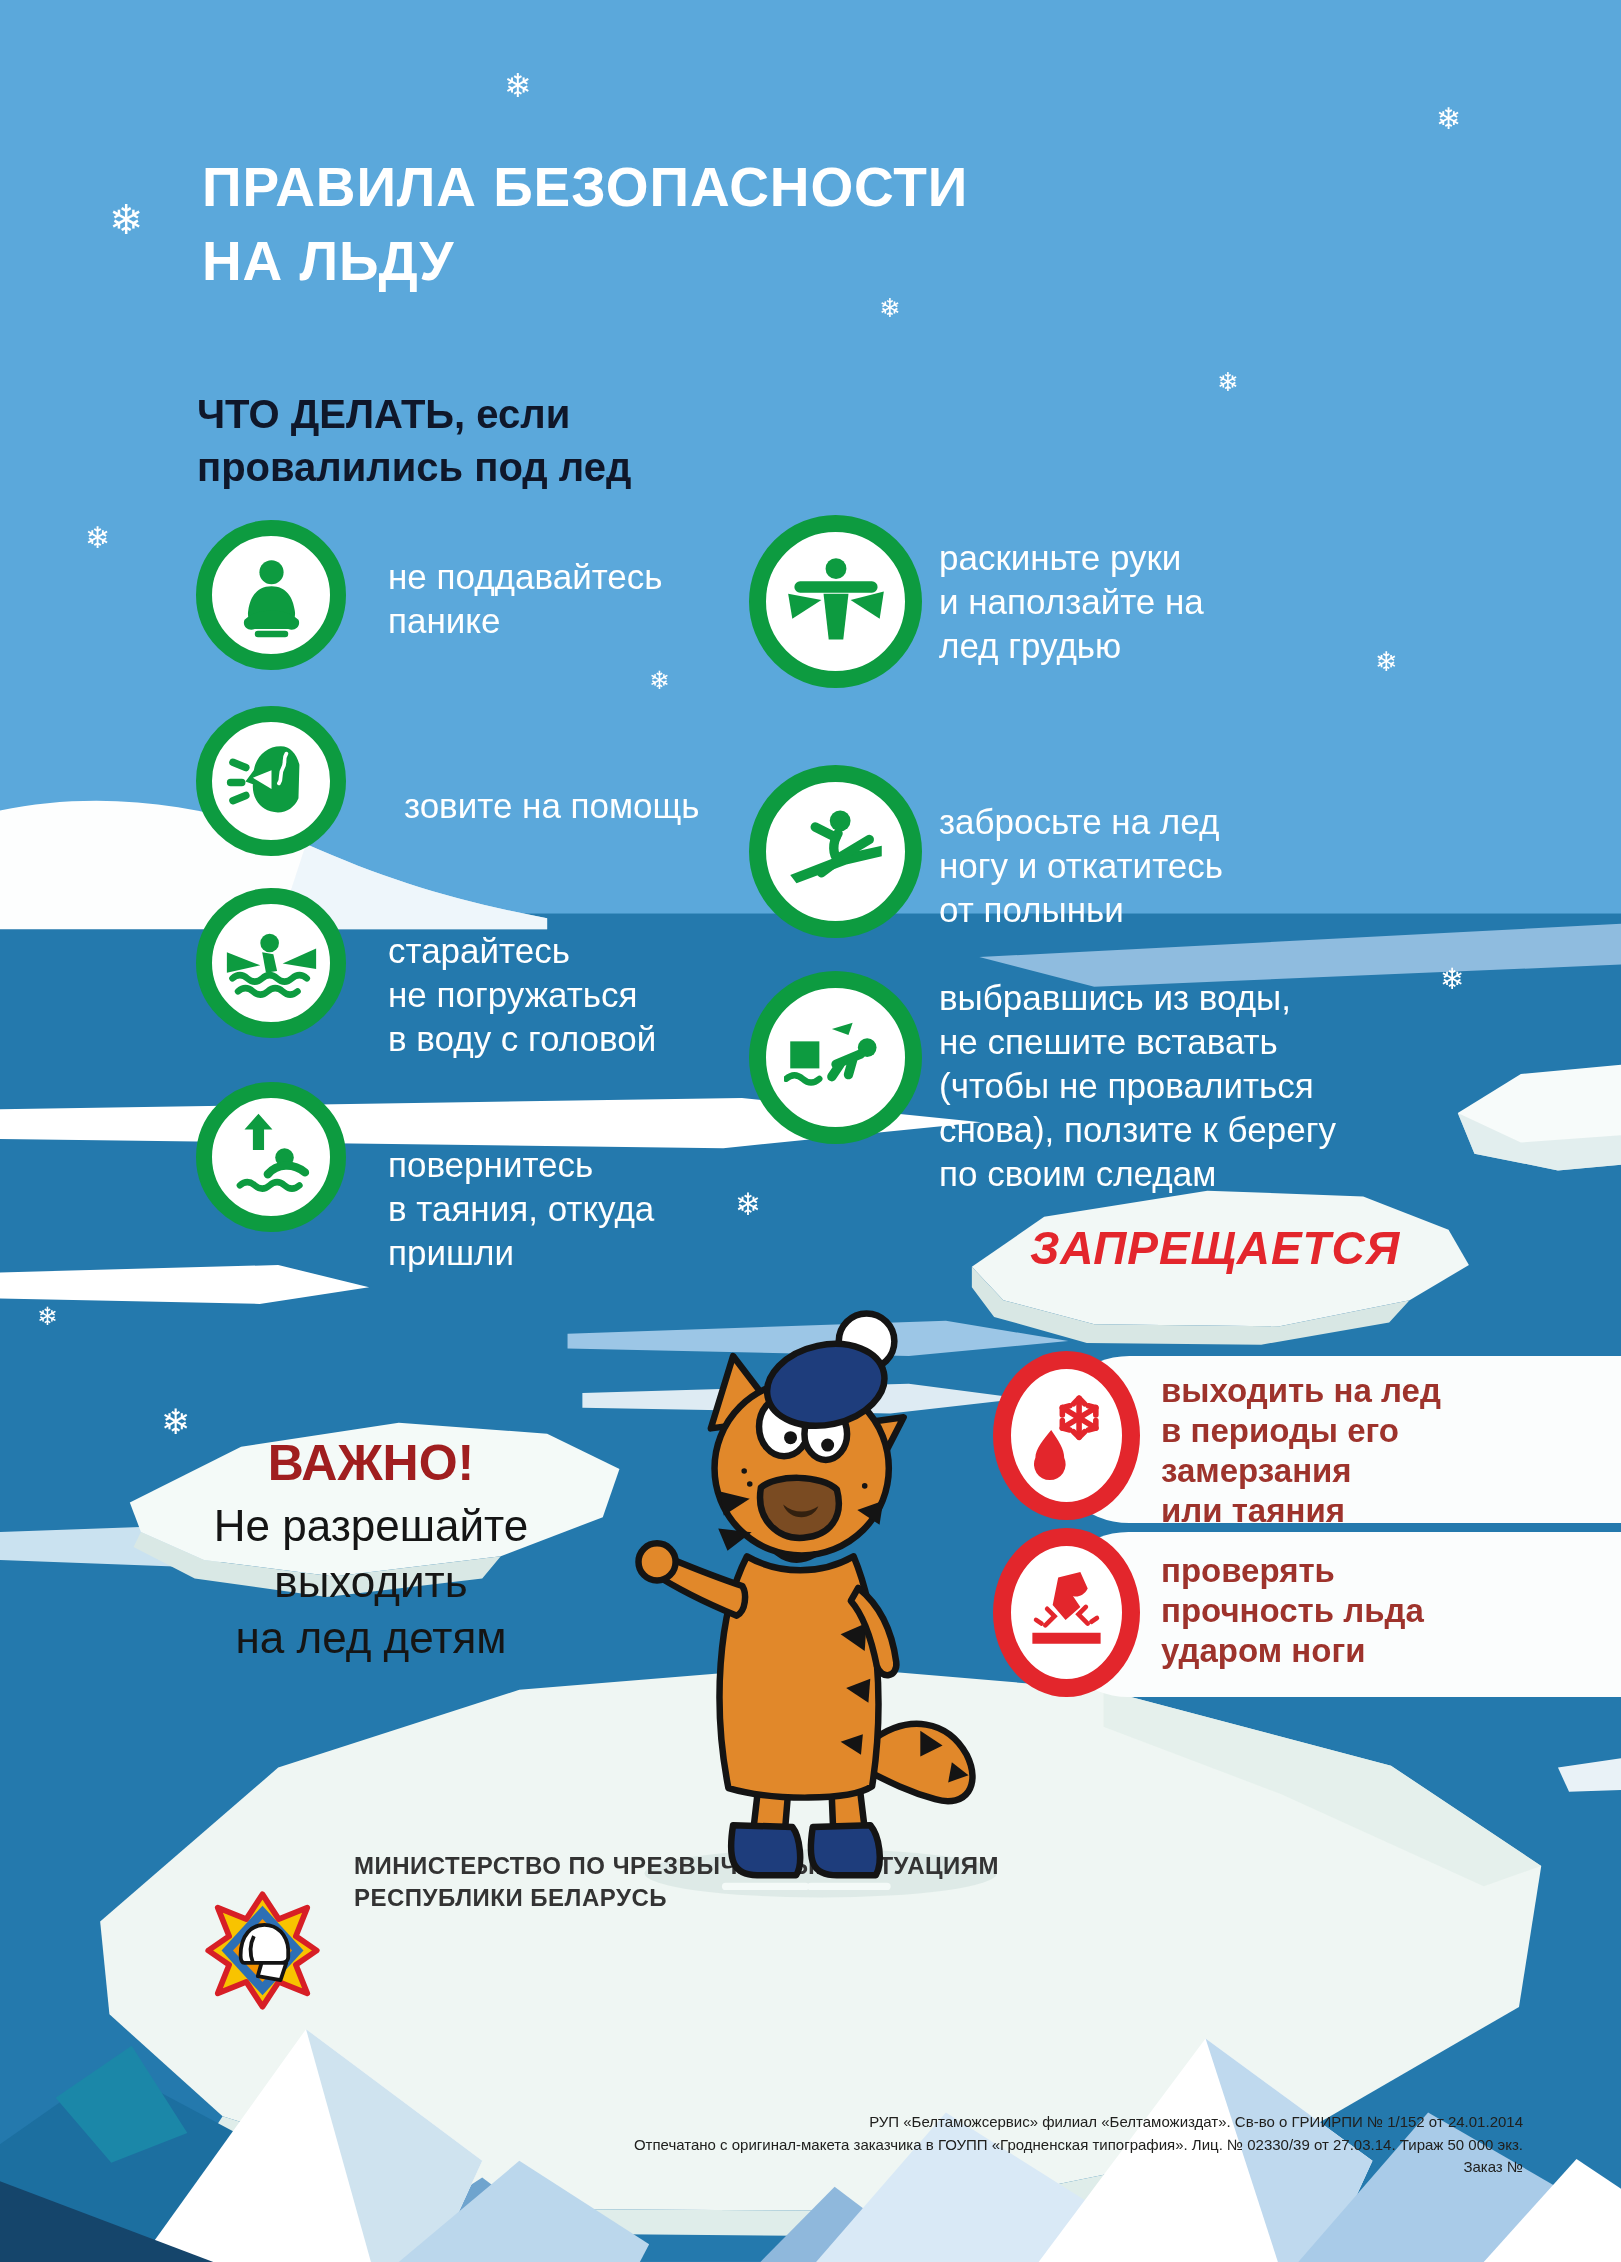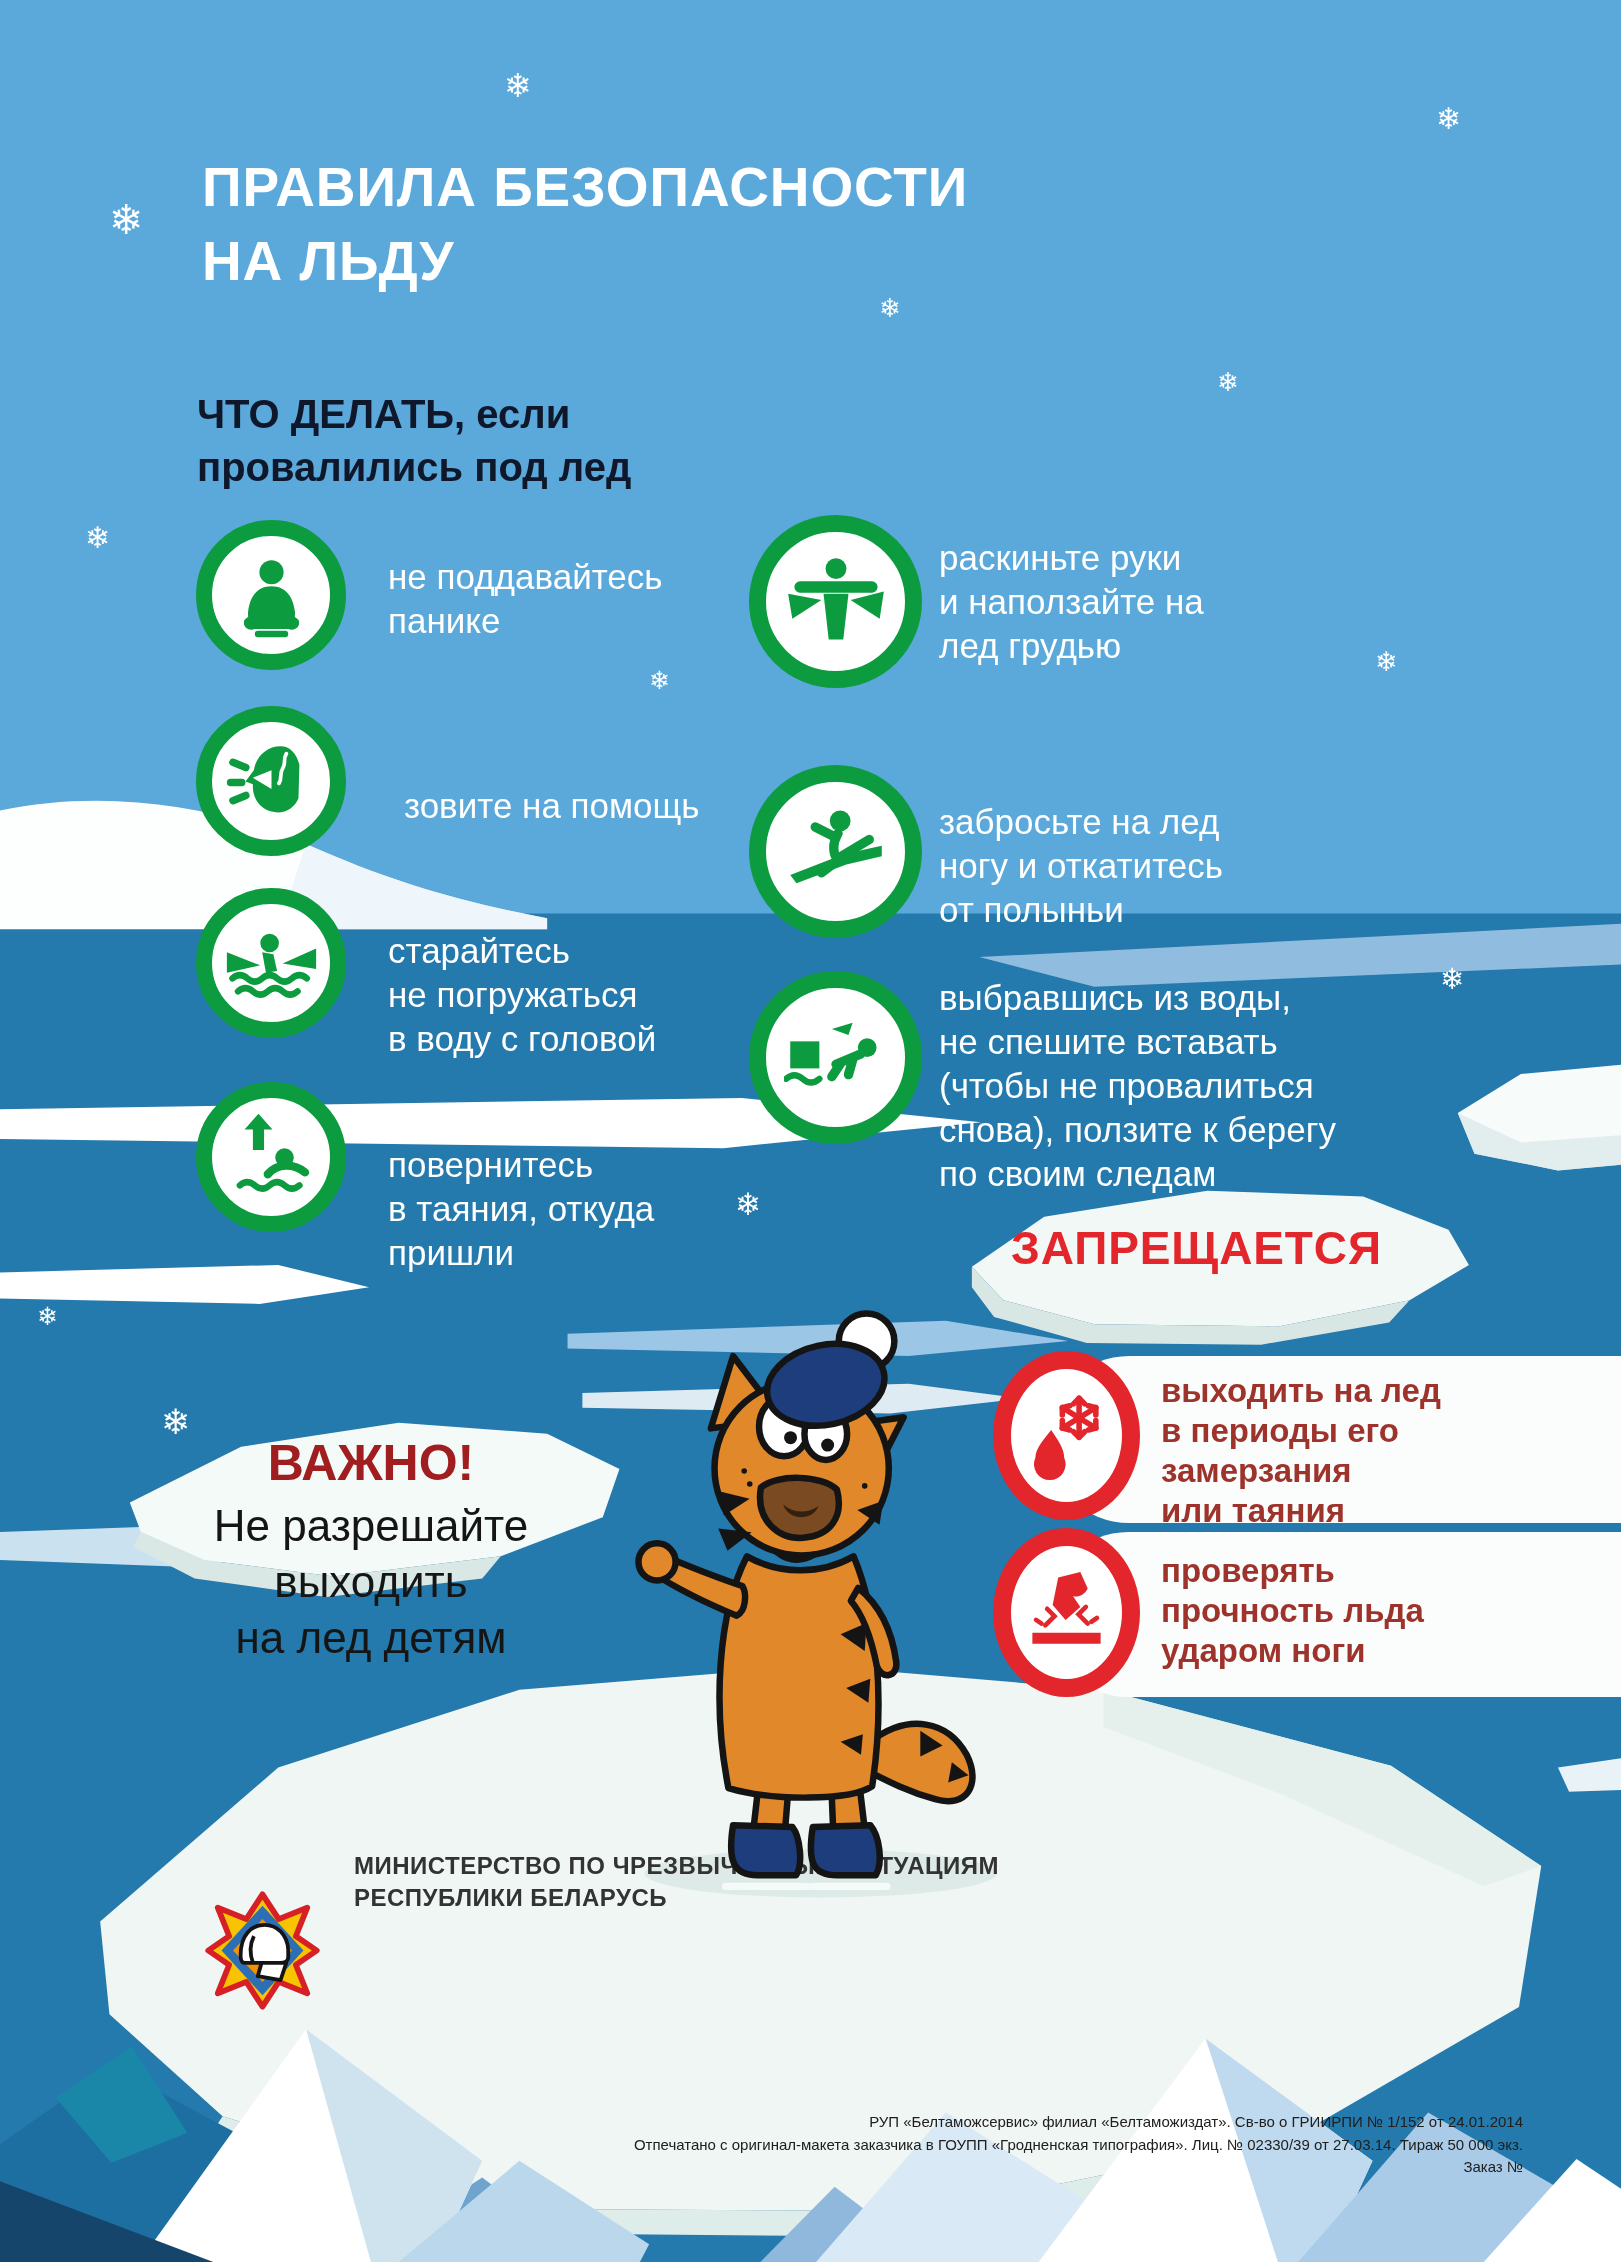--- a/index.html
+++ b/index.html
@@ -13,21 +13,21 @@
   .flake{position:absolute;color:#fff;z-index:1;line-height:1;}
   .title{left:202px;top:150px;font-size:55px;font-weight:bold;color:#fff;line-height:1.35;letter-spacing:0.9px;z-index:2;}
   .subtitle{left:197px;top:388px;font-size:40px;font-weight:bold;color:#0f172a;line-height:1.32;z-index:2;}
   .gicon{position:absolute;width:150px;height:150px;border-radius:50%;background:#fff;
     border:16px solid #0D9B40;box-sizing:border-box;display:flex;align-items:center;justify-content:center;z-index:2;}
   .gicon-lg{width:173px;height:173px;border:17.6px solid #0D9B40;}
   .item-txt{font-size:35px;color:#fff;line-height:44px;z-index:2;}
   .band{position:absolute;left:1046px;right:0;background:#FBFDFD;border-radius:88px 0 0 88px;z-index:2;}
   .ricon{position:absolute;width:147px;height:169px;border-radius:50%;background:#fff;
     border:18.6px solid #E3262C;box-sizing:border-box;display:flex;align-items:center;justify-content:center;z-index:3;}
-  .ban-title{left:1011px;top:1221px;width:408px;text-align:left;font-size:46px;font-weight:bold;color:#E3262C;letter-spacing:0.9px;z-index:2;}
+  .ban-title{left:1011px;top:1221px;width:408px;text-align:center;font-size:46px;font-weight:bold;color:#E3262C;letter-spacing:0.9px;z-index:2;font-style:italic;}
   .ban-txt{font-size:33px;color:#9E332C;line-height:40px;font-weight:bold;z-index:3;}
   .imp{left:139px;top:1434px;width:464px;text-align:center;z-index:2;}
   .imp-title{font-size:50px;font-weight:bold;color:#A01E1F;margin-bottom:5.6px;}
   .imp-txt{font-size:44px;color:#151515;line-height:1.28;}
   .ministry{left:354px;top:1850px;font-size:24px;color:#333;line-height:1.32;font-weight:bold;z-index:2;letter-spacing:0.5px;}
   .imprint{right:98px;top:2111px;width:909px;text-align:right;font-size:15px;color:#20201e;line-height:1.5;z-index:2;}
   .catwrap{left:594px;top:1280px;z-index:3;}
   .logowrap{left:202px;top:1881px;z-index:2;}
 </style>
 </head>

